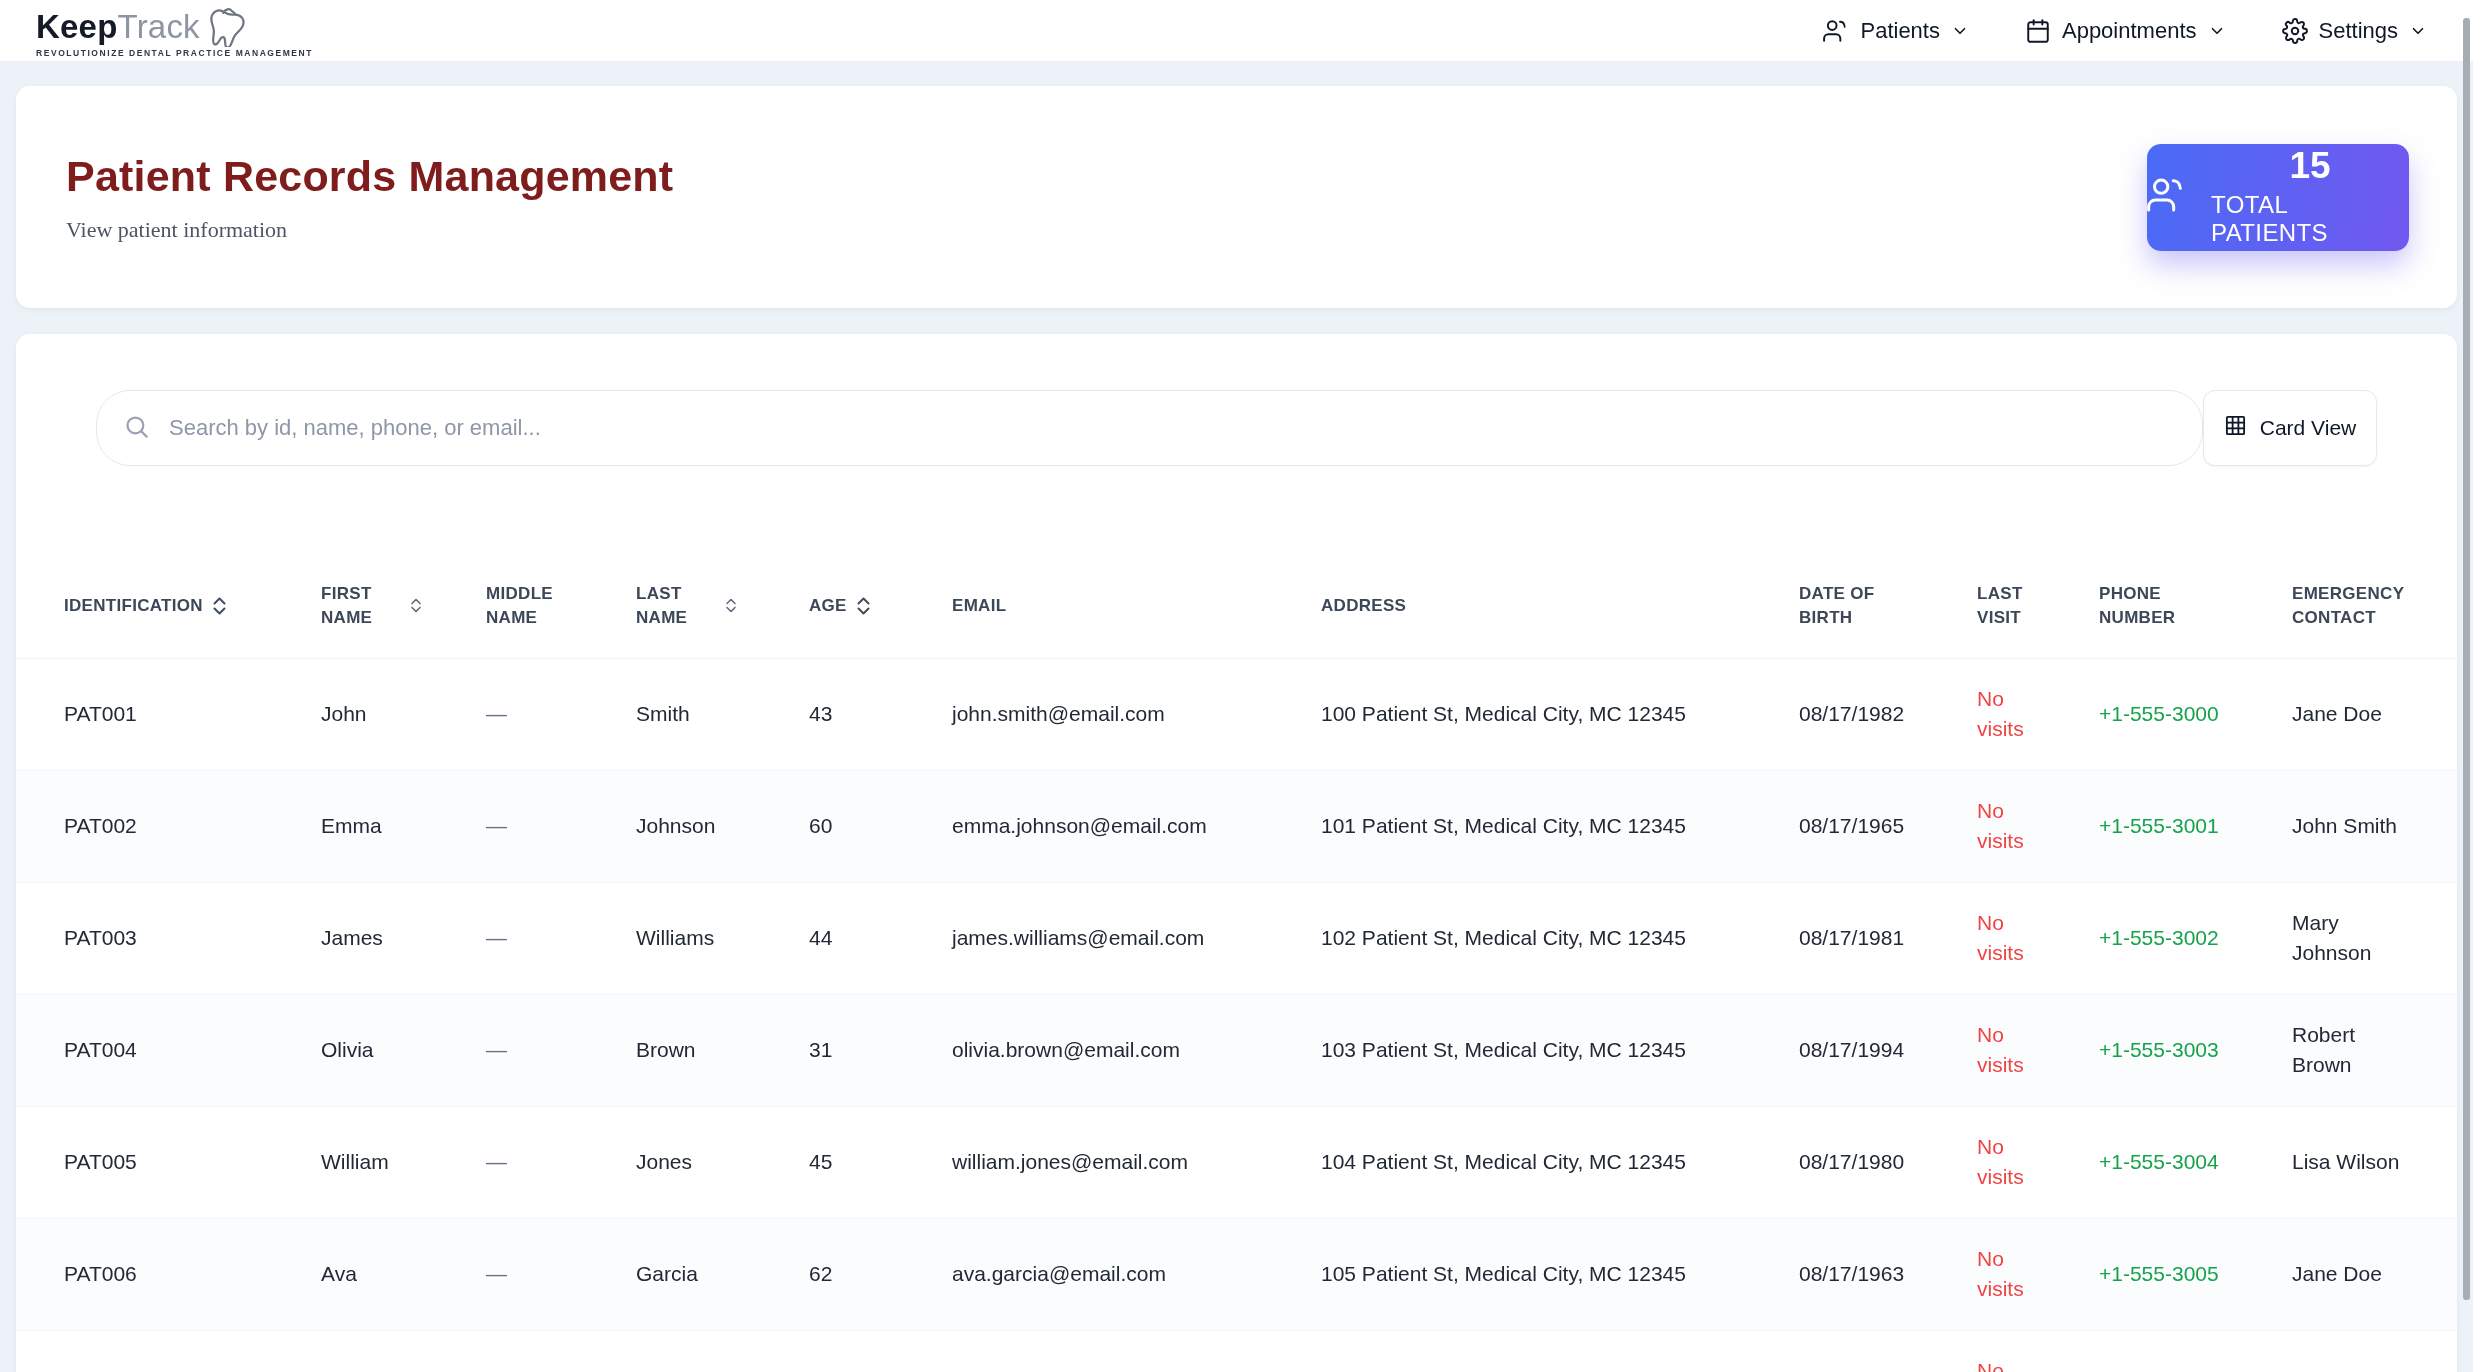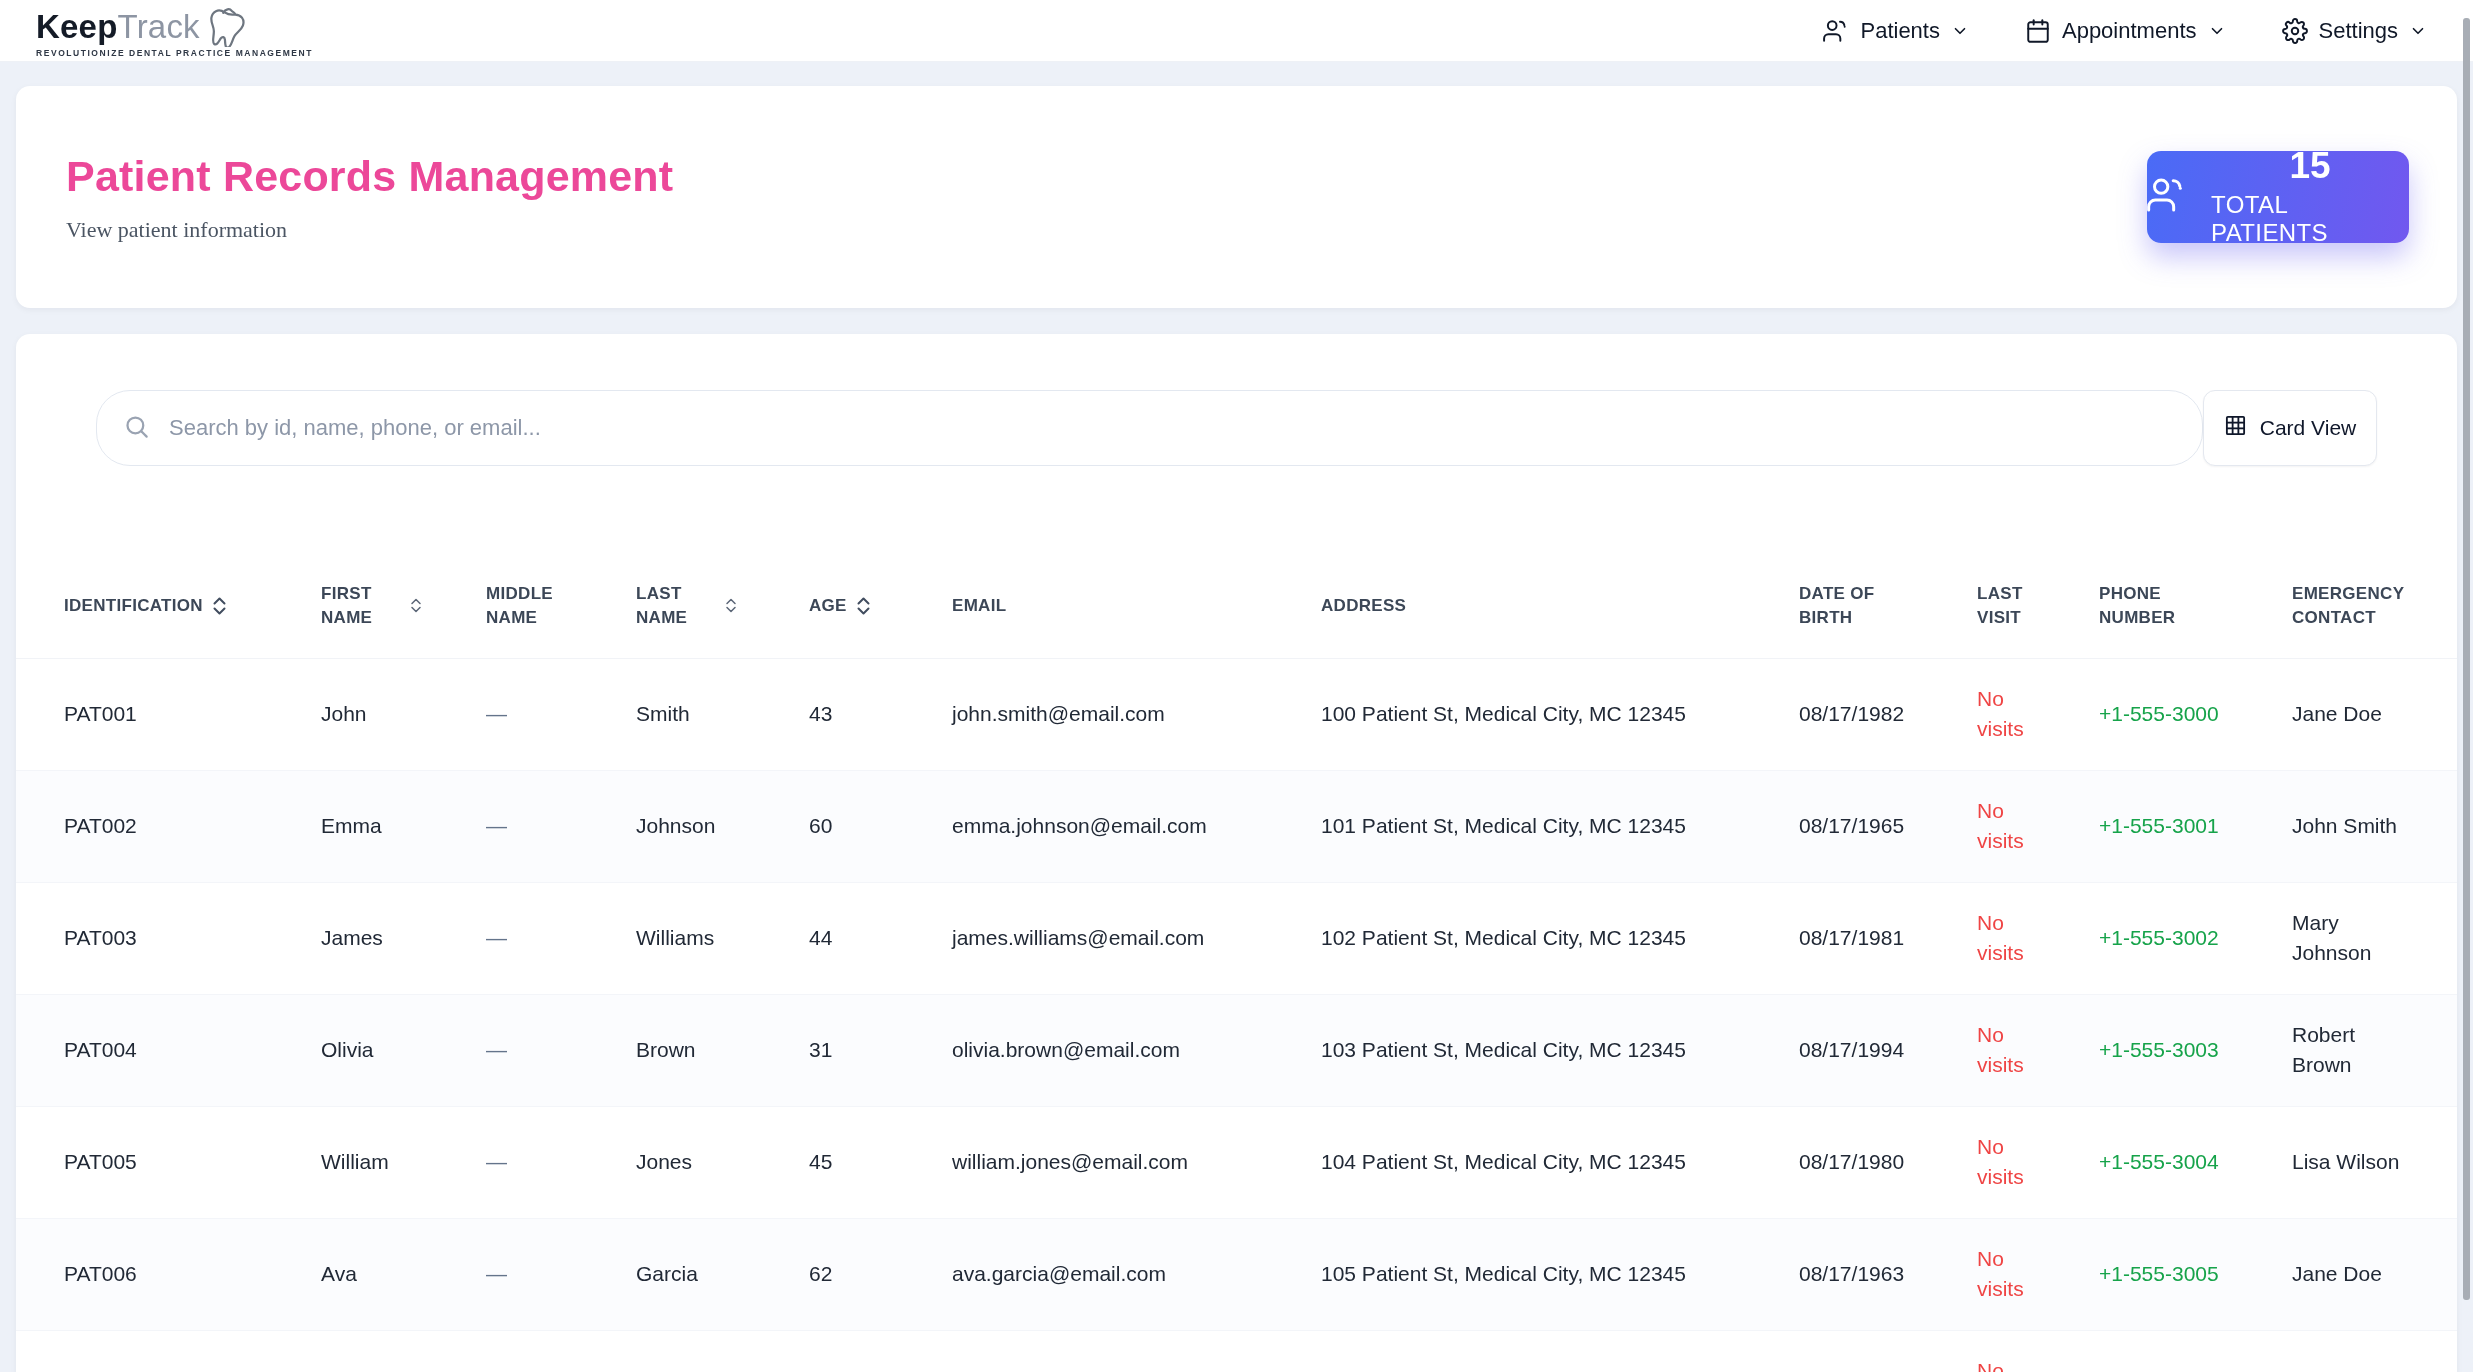--- a/index.html
+++ b/index.html
@@ -34,24 +34,24 @@
   .nav-item svg { display: block; }
 
   
   .hero-card {
     margin: 24px 16px 0; height: 222px;
     background: #ffffff; border-radius: 14px;
     box-shadow: 0 2px 6px rgba(16,24,40,.05);
     display: flex; align-items: center; justify-content: space-between;
     padding: 0 48px 0 50px;
   }
-  .hero-title { font-size: 43px; font-weight: 700; color: #ec4899; margin: 0; letter-spacing: .2px; text-align: center; }
+  .hero-title { font-size: 43px; font-weight: 700; color: #7f1d1d; margin: 0; letter-spacing: .2px; text-align: center; }
   .hero-subtitle { font-size: 22px; color: #4b5563; margin: 16px 0 0; font-family: Liberation Serif, serif; }
   .stat-badge {
-    width: 262px; height: 92px; border-radius: 14px;
+    width: 262px; height: 107px; border-radius: 14px;
     background: linear-gradient(100deg, #4a6bf6 0%, #7158ef 100%);
     box-shadow: 0 14px 28px rgba(101,92,240,.35);
     color: #fff; display: flex; align-items: center; justify-content: center; gap: 24px; margin-left: 41px;
   }
   .stat-text { display: flex; flex-direction: column; align-items: center; }
   .stat-value { font-size: 37px; font-weight: 700; line-height: 1; }
   .stat-label { font-size: 24px; margin-top: 7px; letter-spacing: .4px; }
 
   
   .table-card {

